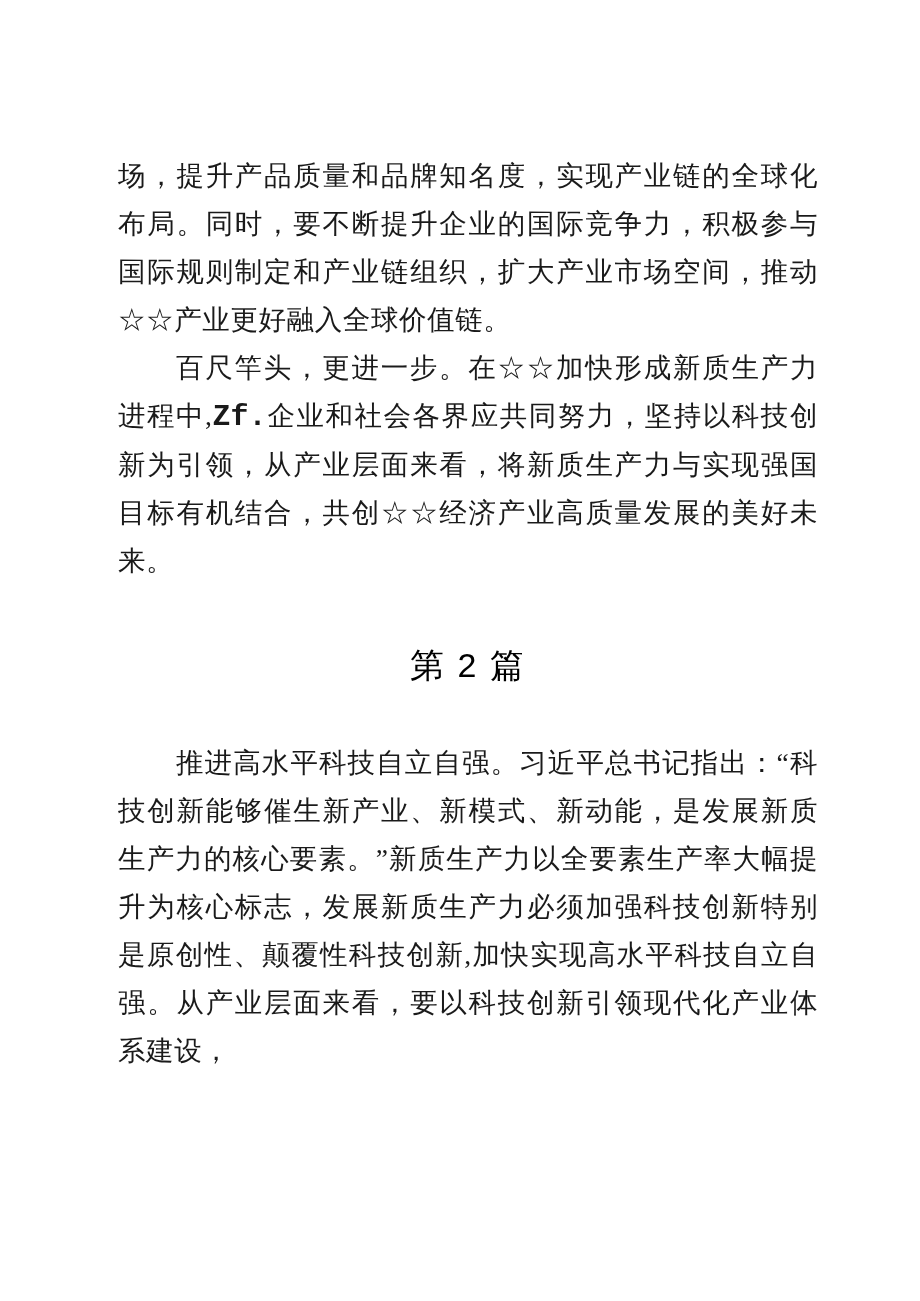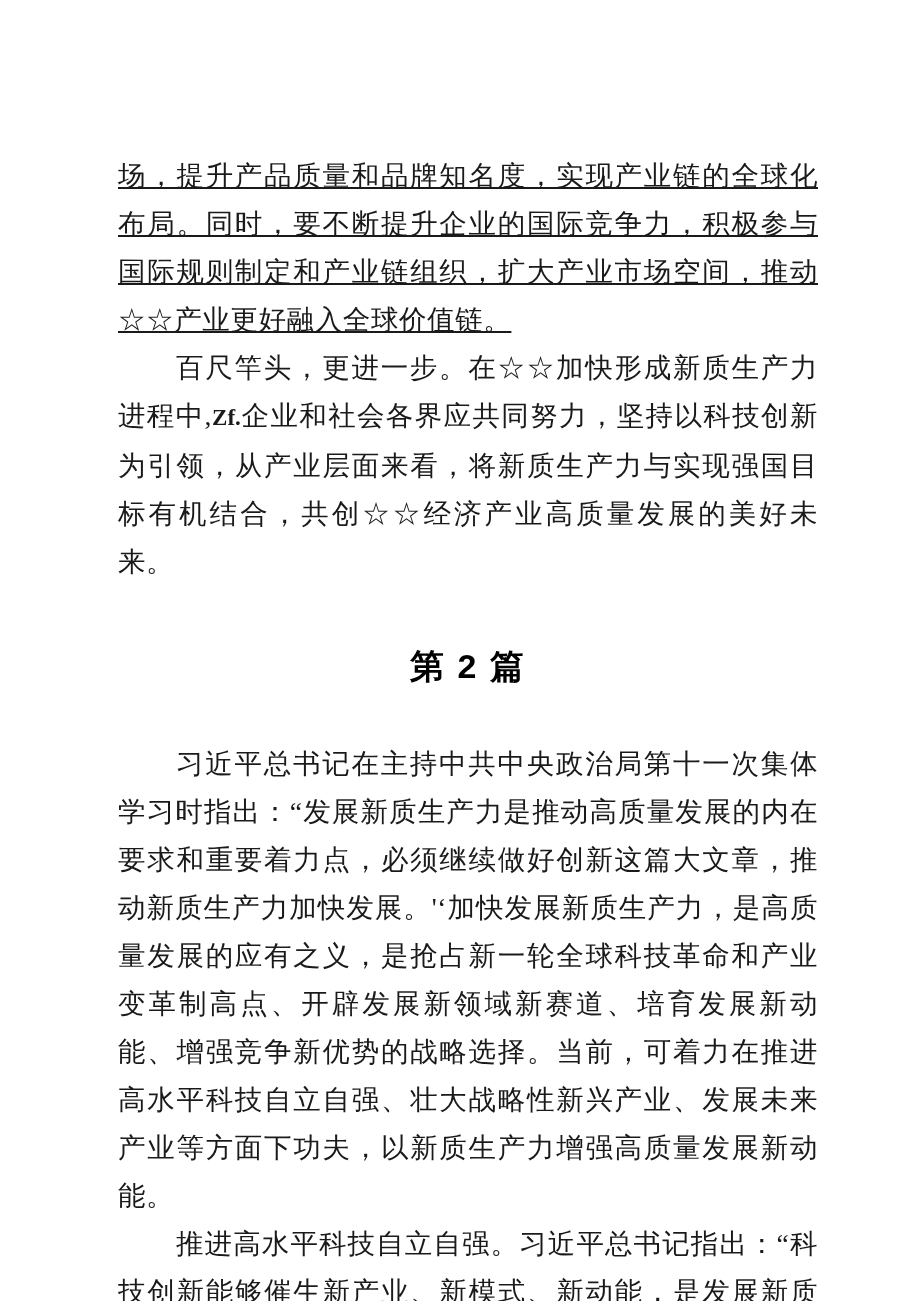--- a/index.html
+++ b/index.html
@@ -38,35 +38,34 @@
     font-weight: 400;
     -webkit-font-smoothing: antialiased;
   }
 
   .para.indent {
     text-indent: 58px;
   }
 
   .para.cont {
     text-indent: 0;
-    text-decoration: underline;
   }
 
   
   .latin-bold {
-    font-family: Liberation Serif, serif;
+    font-family: Liberation Mono, monospace;
     font-weight: 700;
-    font-size: 23px;
+    font-size: 30px;
     letter-spacing: 0;
   }
 
   
   .section-heading {
     font-family: "Liberation Sans", "DejaVu Sans", sans-serif;
-    font-weight: 700;
+    font-weight: 400;
     font-size: 34px;
     line-height: 48px;
     letter-spacing: 2px;
     color: #000000;
     margin: 0;
     text-align: center;
     text-indent: 0;
   }
 
   .spacer-before-heading { height: 56px; }
@@ -82,19 +81,18 @@
     <p class="para cont">场，提升产品质量和品牌知名度，实现产业链的全球化布局。同时，要不断提升企业的国际竞争力，积极参与国际规则制定和产业链组织，扩大产业市场空间，推动☆☆产业更好融入全球价值链。</p>
 
     <p class="para indent"><span>百尺竿头，更进一步。在☆☆加快形成新质生产力进程中,</span><span class="latin-bold">Zf.</span><span>企业和社会各界应共同努力，坚持以科技创新为引领，从产业层面来看，将新质生产力与实现强国目标有机结合，共创☆☆经济产业高质量发展的美好未来。</span></p>
 
     <div class="spacer-before-heading"></div>
 
     <h2 class="section-heading">第 2 篇</h2>
 
     <div class="spacer-after-heading"></div>
 
-    <p class="para indent">习近平总书记在主持中共中央政治局第十一次集体学习时指出：“发展新质生产力是推动高质量发展的内在要求和重要着力点，必须继续做好创新这篇大文章，推动新质生产力加快发展。'‘加快发展新质生产力，是高质量发展的应有之义，是抢占新一轮全球科技革命和产业变革制高点、开辟发展新领域新赛道、培育发展新动能、增强竞争新优势的战略选择。当前，可着力在推进高水平科技自立自强、壮大战略性新兴产业、发展未来产业等方面下功夫，以新质生产力增强高质量发展新动能。</p>
 
     <p class="para indent">推进高水平科技自立自强。习近平总书记指出：“科技创新能够催生新产业、新模式、新动能，是发展新质生产力的核心要素。”新质生产力以全要素生产率大幅提升为核心标志，发展新质生产力必须加强科技创新特别是原创性、颠覆性科技创新,加快实现高水平科技自立自强。从产业层面来看，要以科技创新引领现代化产业体系建设，</p>
 
   </div>
 
 </div>
 
 </body></html>

